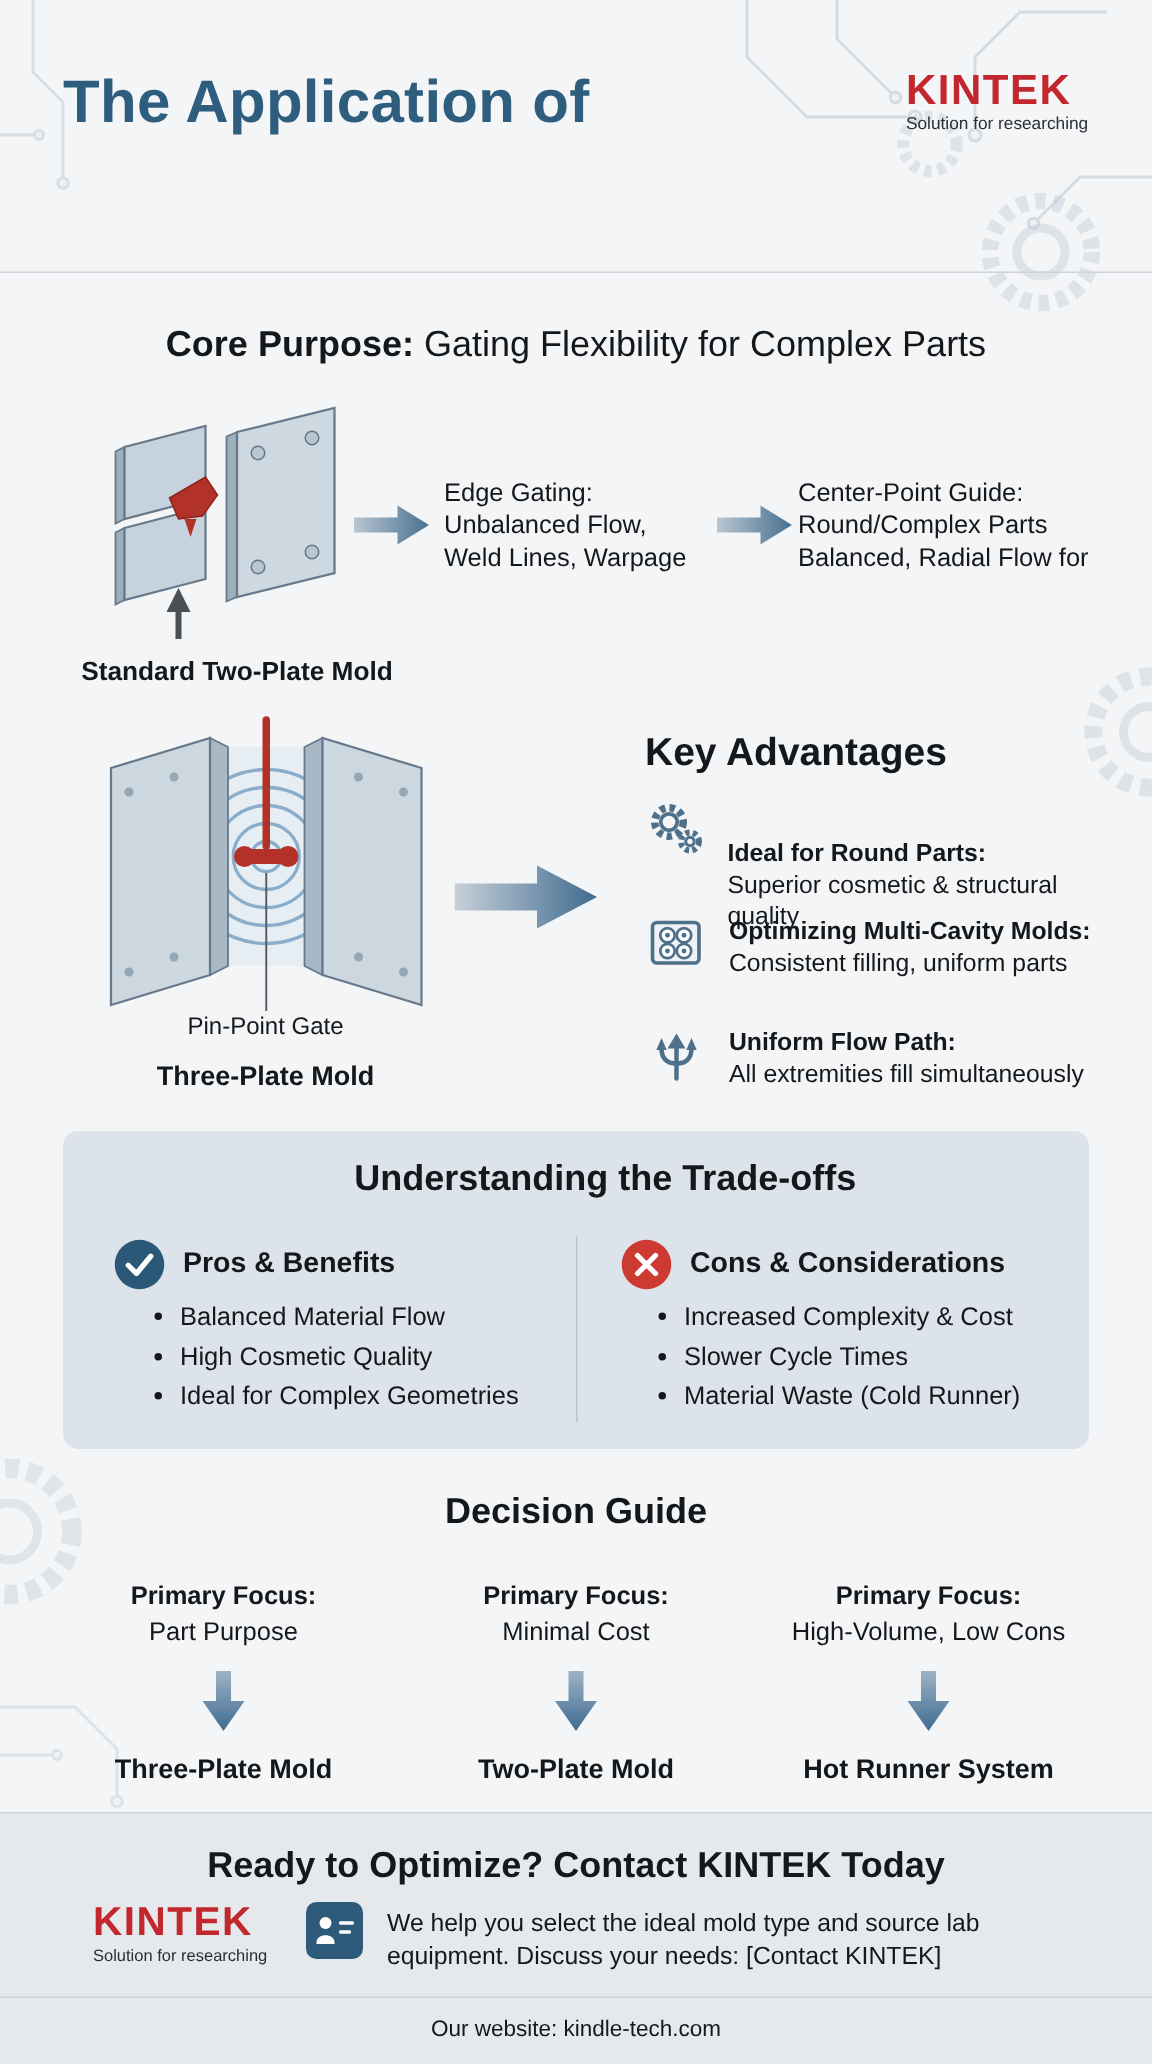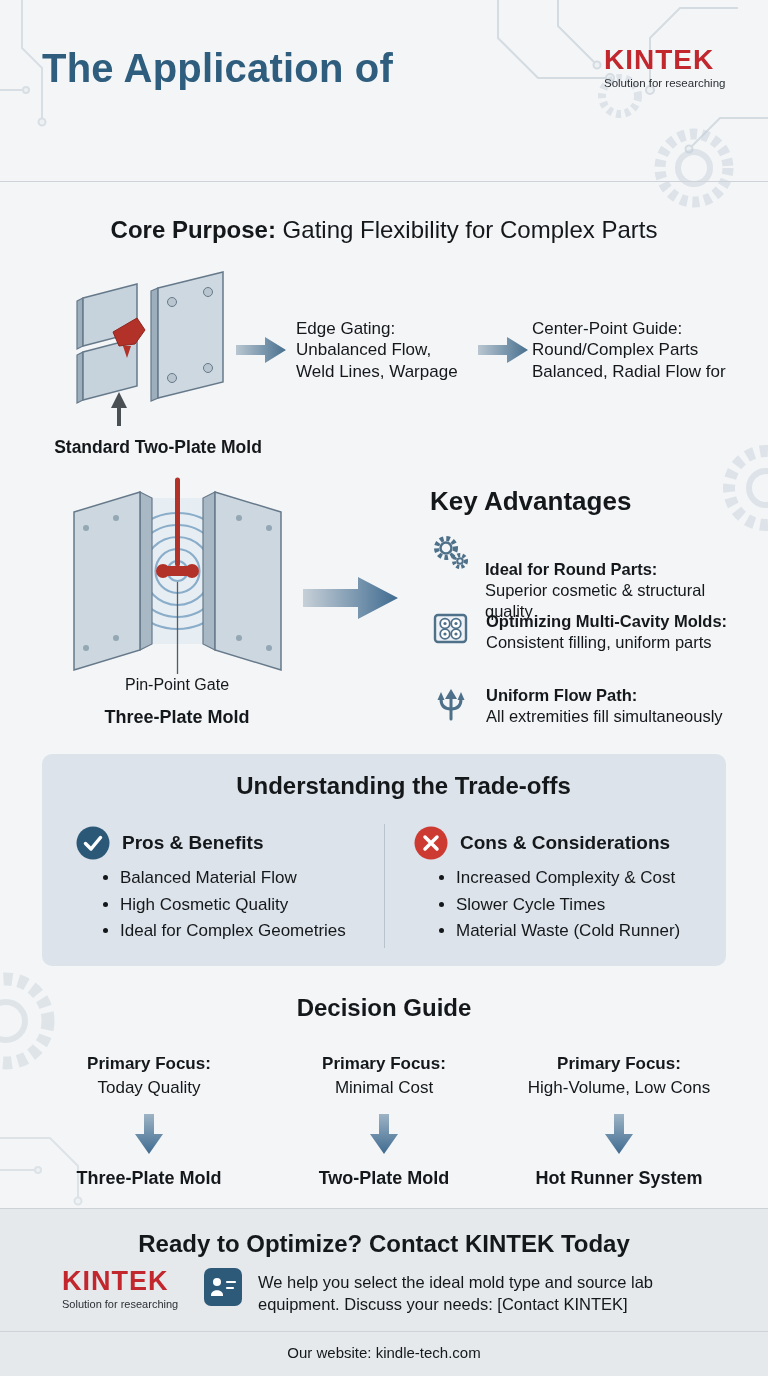--- a/index.html
+++ b/index.html
@@ -278,21 +278,21 @@
   <ul class="bullets abs" style="left:436px; top:868px;">
     <li>Increased Complexity &amp; Cost</li>
     <li>Slower Cycle Times</li>
     <li>Material Waste (Cold Runner)</li>
   </ul>
 
   <div class="abs section-heading" style="left:0; top:994px;">Decision Guide</div>
 
   <div class="dg-col" style="left:30px; top:1052px;">
     <div class="dg-focus-label">Primary Focus:</div>
-    <div class="dg-focus">Today Quality</div>
+    <div class="dg-focus">Part Purpose</div>
     <svg style="margin-top:14px;" width="28" height="40" viewBox="0 0 28 40">
       <defs>
           <linearGradient id="gd1" x1="0" y1="0" x2="0" y2="1">
             <stop offset="0" stop-color="#9db3c5"></stop>
             <stop offset="1" stop-color="#3f6b90"></stop>
           </linearGradient>
         </defs>
       <polygon points="9,0 19,0 19,20 28,20 14,40 0,20 9,20" fill="url(#gd1)"></polygon>
     </svg>
     <div class="dg-result">Three-Plate Mold</div>

